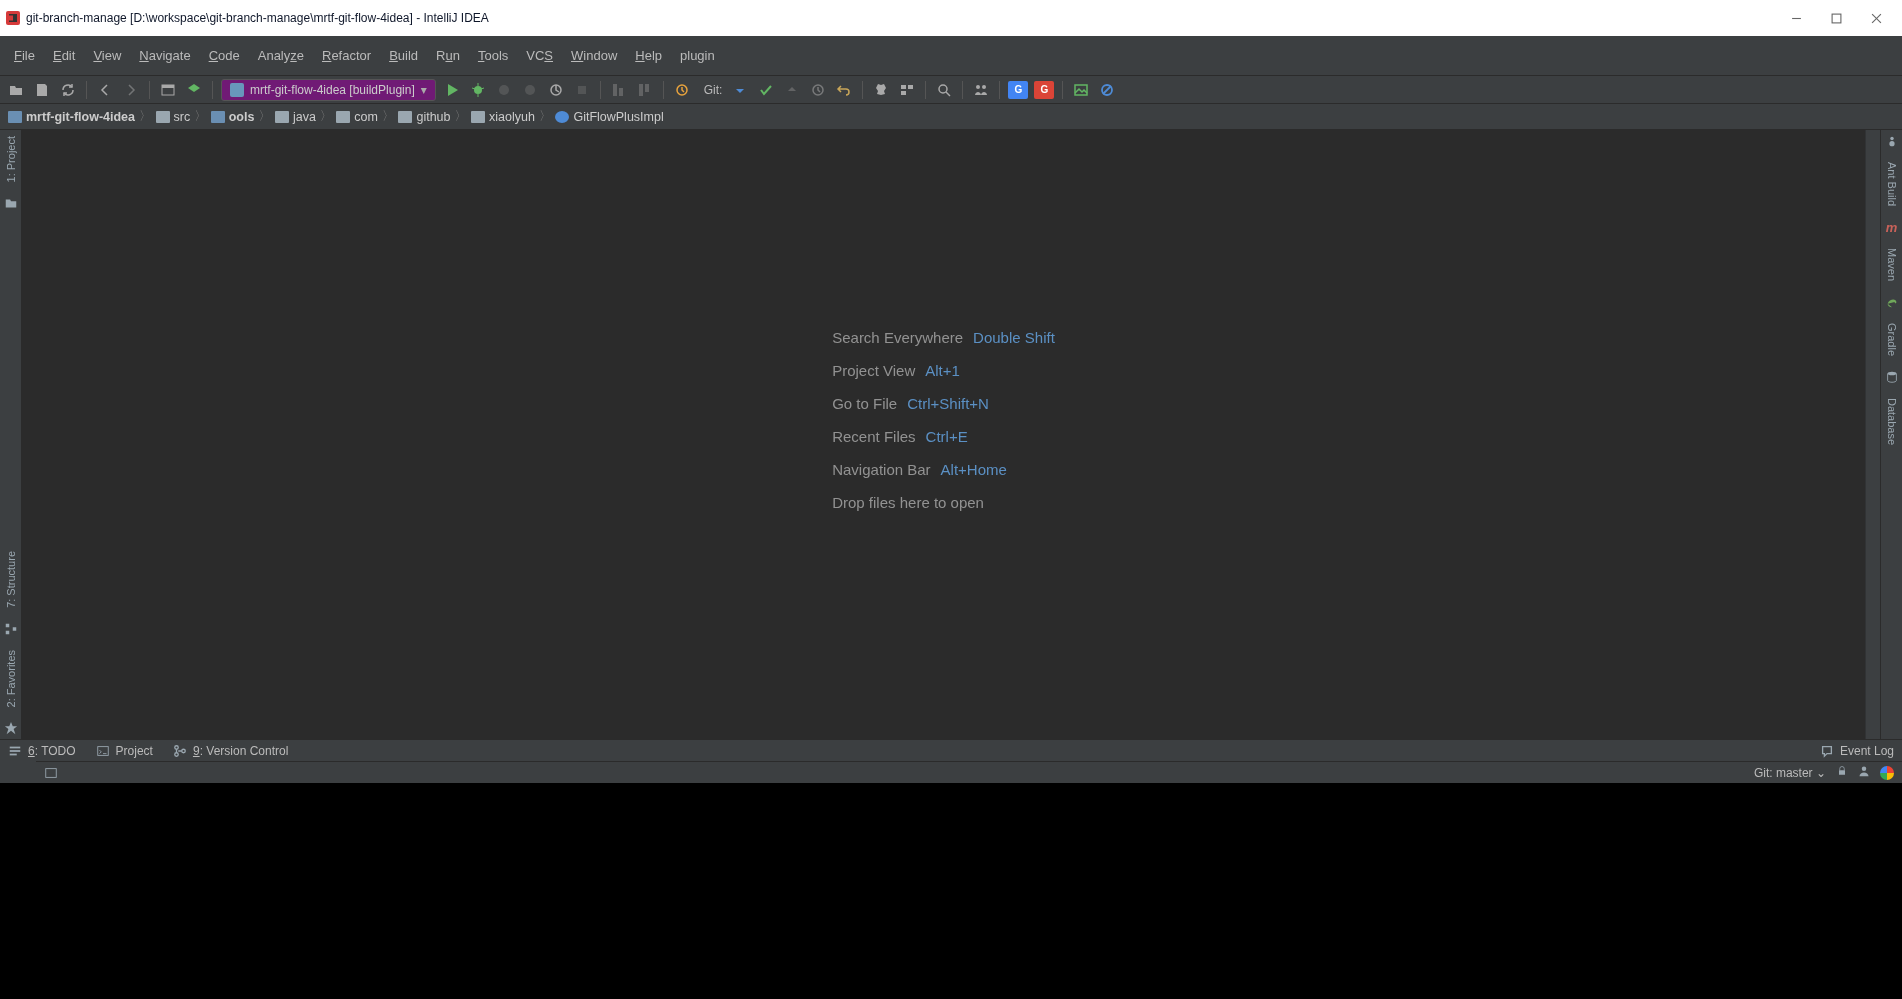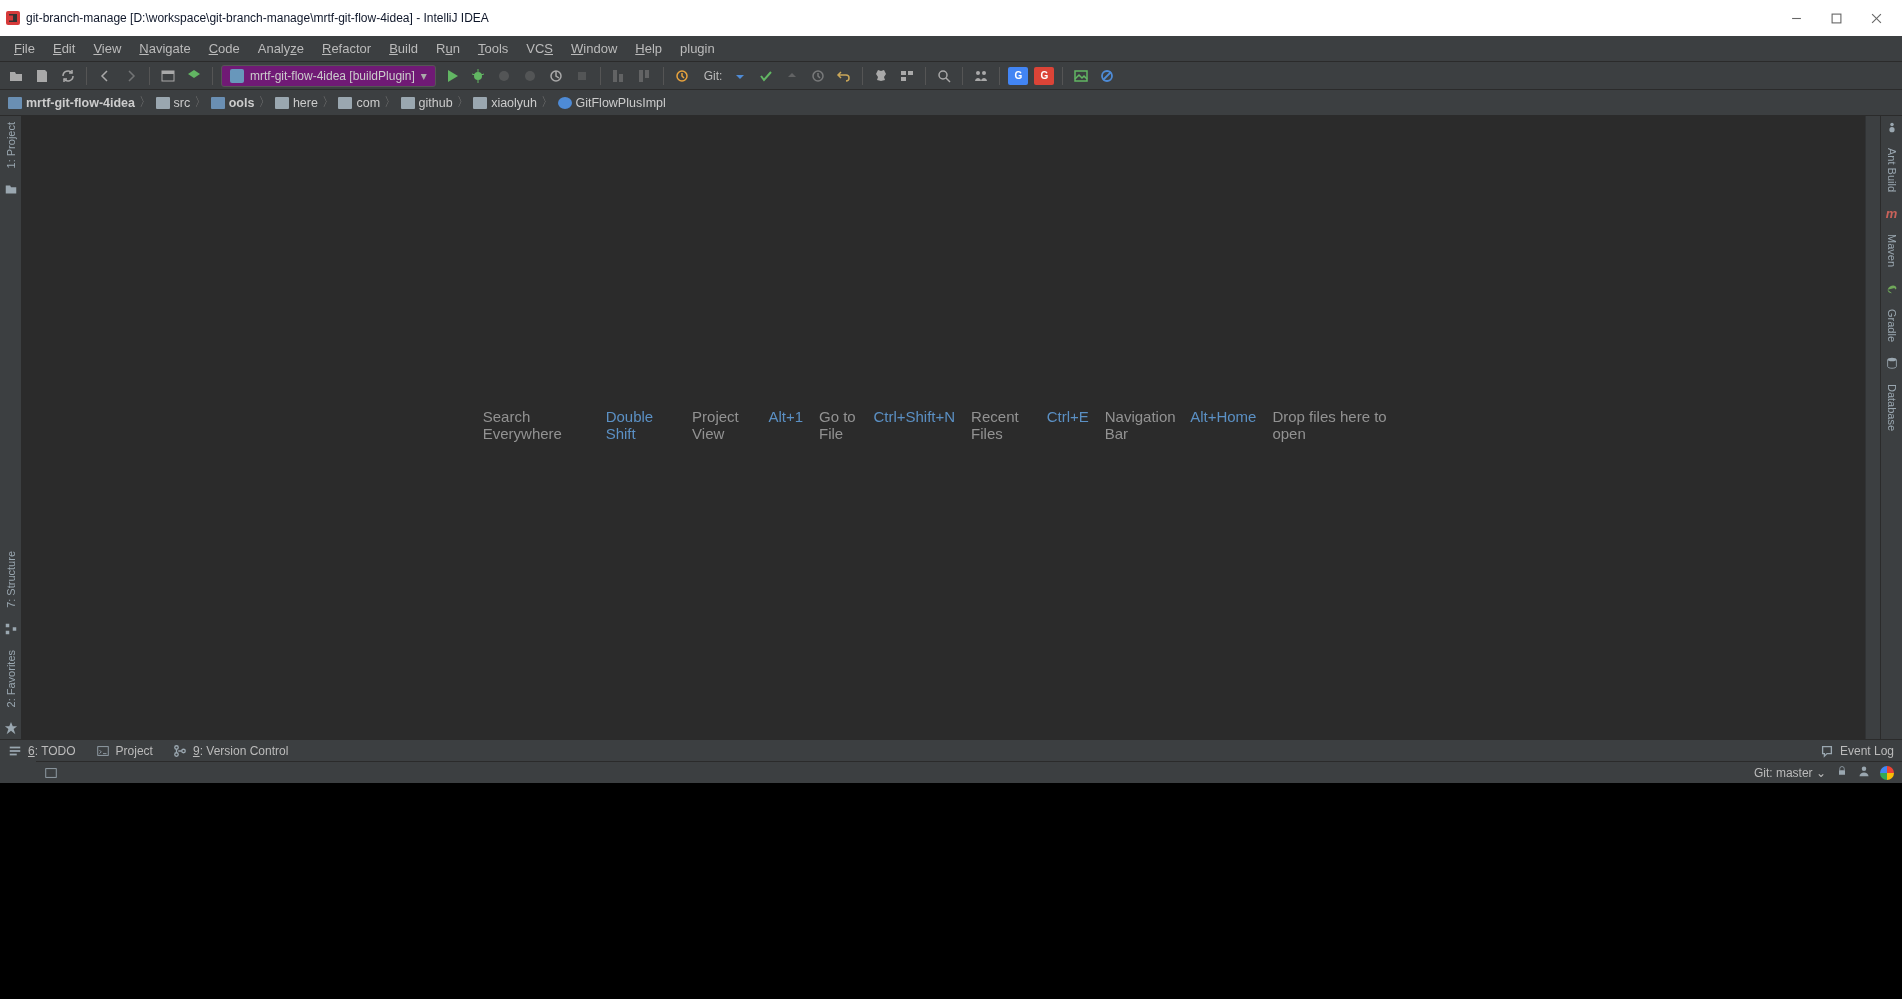--- a/index.html
+++ b/index.html
@@ -35,21 +35,21 @@
     content:"";
     position:absolute; inset:3px;
     background:#333;
     clip-path: polygon(0 0,100% 0,100% 100%,0 100%,0 80%,50% 80%,50% 20%,0 20%);
   }
   .titlebar .spacer { flex:1; }
   .win-btn { width:40px; height:22px; display:flex; align-items:center; justify-content:center; color:#666; }
   .win-btn svg { width:11px; height:11px; }
   
   .menubar {
-    height: 26px;
+    height: 40px;
     background: #3c3f41;
     display:flex;
     align-items:center;
     padding: 0 6px;
     gap: 2px;
     border-bottom: 1px solid #2b2b2b;
   }
   .menu-item {
     padding: 2px 8px;
     color:#bbbbbb;
@@ -108,21 +108,21 @@
   .right-gutter .v-label{transform:none}
   .gutter-icon{width:14px;height:14px;display:flex;align-items:center;justify-content:center;color:#9aa7b0}
   .gutter-spacer{flex:1}
   .editor{
     flex:1;background:#2b2b2b;position:relative;
     border-right:1px solid #313335;
     margin-right:14px;
   }
   .welcome{
     position:absolute;left:50%;top:50%;transform:translate(-50%,-58%);
-    display:flex;gap:16px;
+    display:flex;flex-direction:column;gap:16px;
     color:#929292;font-size:15px;
   }
   .welcome .row{display:flex;gap:10px;align-items:baseline}
   .welcome .shortcut{color:#5b90c4}
   
   .bottombar{
     height:22px;background:#3c3f41;border-top:1px solid #2b2b2b;
     display:flex;align-items:center;padding:0 8px;gap:20px;font-size:12px;color:#bbb;
   }
   .bottombar .grow{flex:1}
@@ -370,21 +370,21 @@
       <span>src</span>
     </div>
     <span class="crumb-sep">〉</span>
     <div class="crumb bold">
       <span class="fico folder"></span>
       <span>ools</span>
     </div>
     <span class="crumb-sep">〉</span>
     <div class="crumb">
       <span class="fico folder-o"></span>
-      <span>here</span>
+      <span>java</span>
     </div>
     <span class="crumb-sep">〉</span>
     <div class="crumb">
       <span class="fico folder-o"></span>
       <span>com</span>
     </div>
     <span class="crumb-sep">〉</span>
     <div class="crumb">
       <span class="fico folder-o"></span>
       <span>github</span>

